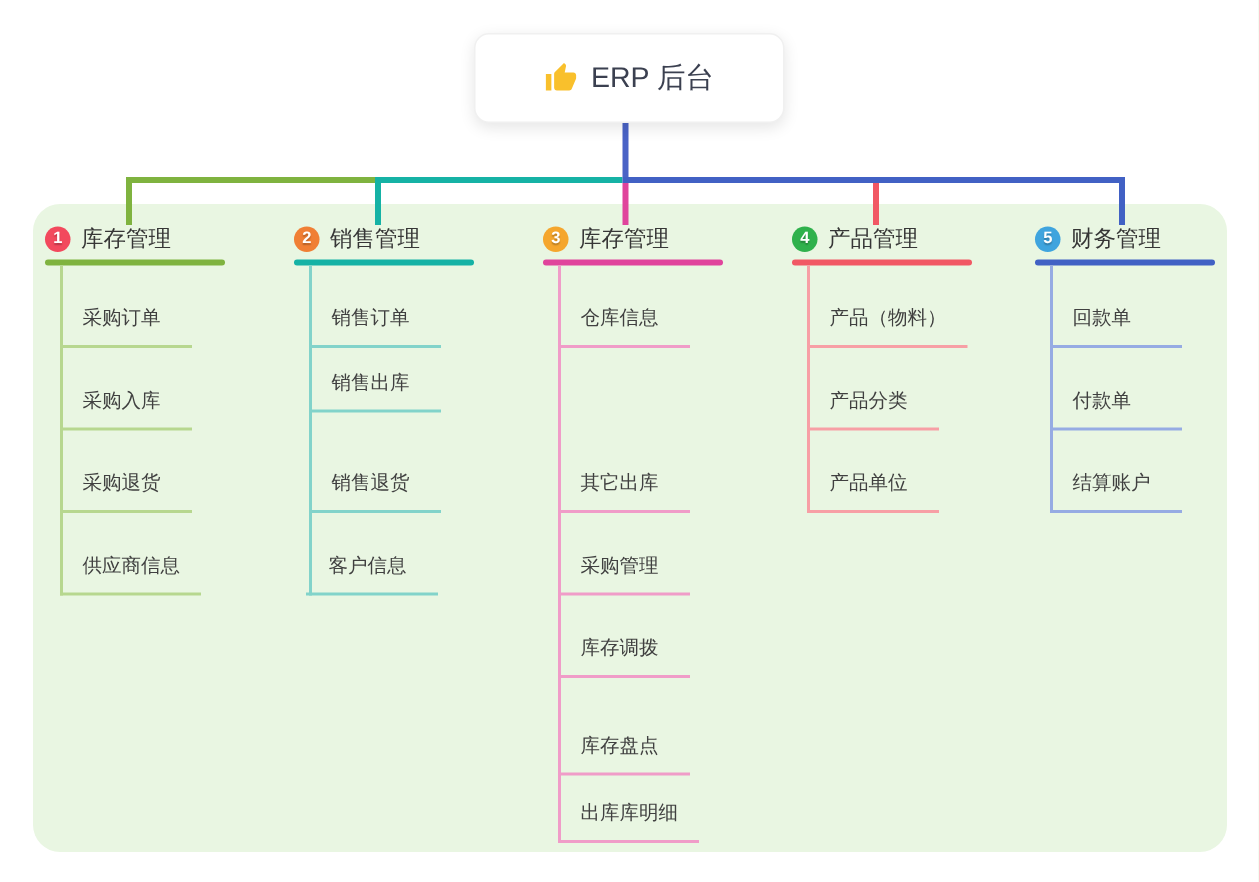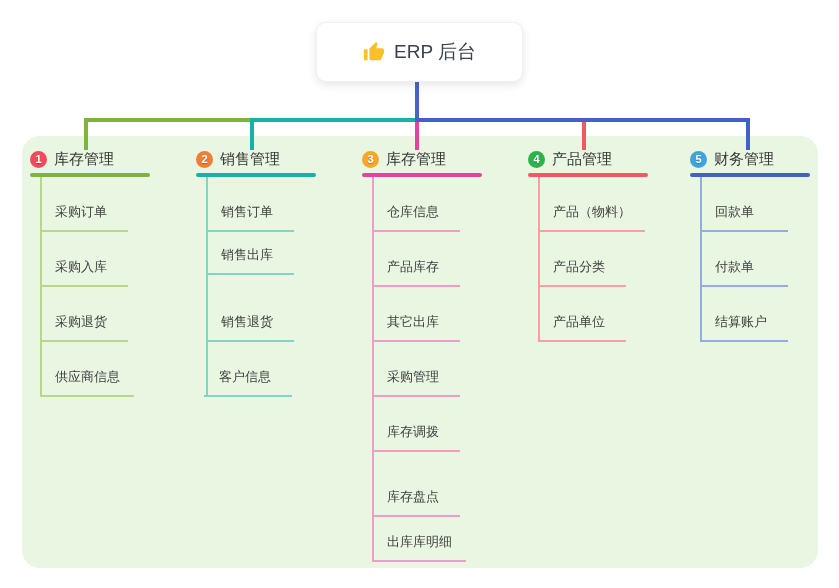--- a/index.html
+++ b/index.html
@@ -91,21 +91,20 @@
   <div class="child cl2" style="left:206px; top:312px;">销售退货</div>
   <div class="child cl2" style="left:204px; top:367px;">客户信息</div>
 
   <div class="branch-head" style="left:362px;">
     <span class="badge bg3">3</span>
     <span class="branch-label">库存管理</span>
   </div>
   <div class="branch-underline ln3" style="left:362px;"></div>
   <div class="child-vline clv3" style="left:372px; height:385px;"></div>
   <div class="child cl3" style="left:372px; top:202px;">仓库信息</div>
-  <div class="child cl3" style="left:372px; top:257px;">产品库存</div>
   <div class="child cl3" style="left:372px; top:312px;">其它出库</div>
   <div class="child cl3" style="left:372px; top:367px;">采购管理</div>
   <div class="child cl3" style="left:372px; top:422px;">库存调拨</div>
   <div class="child cl3" style="left:372px; top:487px;">库存盘点</div>
   <div class="child cl3" style="left:372px; top:532px;">出库库明细</div>
 
   <div class="branch-head" style="left:528px;">
     <span class="badge bg4">4</span>
     <span class="branch-label">产品管理</span>
   </div>

